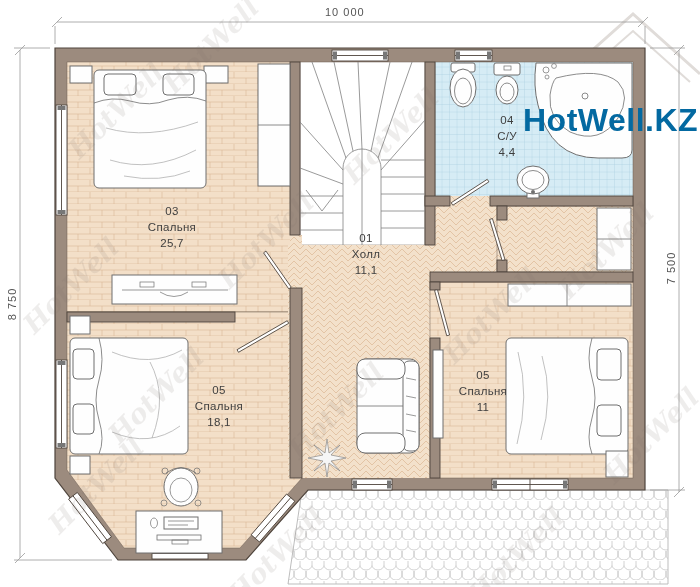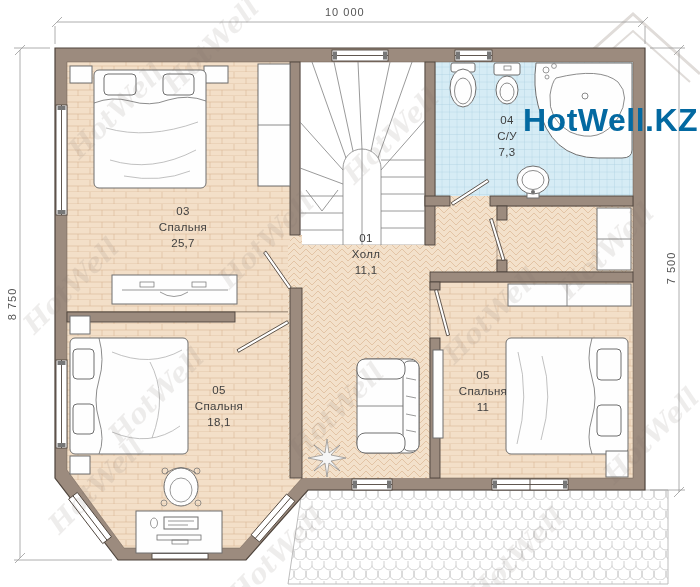--- a/index.html
+++ b/index.html
@@ -302,29 +302,29 @@
   <div class="room-label" style="left:321px;top:230px;width:90px">
     <div>01</div>
     <div>Холл</div>
     <div>11,1</div>
   </div>
   <div class="room-label" style="left:174px;top:382px;width:90px">
     <div>05</div>
     <div>Спальня</div>
     <div>18,1</div>
   </div>
-  <div class="room-label" style="left:138px;top:203px;width:90px">
+  <div class="room-label" style="left:127px;top:203px;width:90px">
     <div>03</div>
     <div>Спальня</div>
     <div>25,7</div>
   </div>
   <div class="room-label" style="left:462px;top:112px;width:90px">
     <div>04</div>
     <div>С/У</div>
-    <div>7,3</div>
+    <div>4,4</div>
   </div>
   <div class="room-label" style="left:496px;top:212px;width:110px">
   </div>
   <div class="room-label" style="left:438px;top:367px;width:90px">
     <div>05</div>
     <div>Спальня</div>
     <div>11</div>
   </div>
 
 </div>

